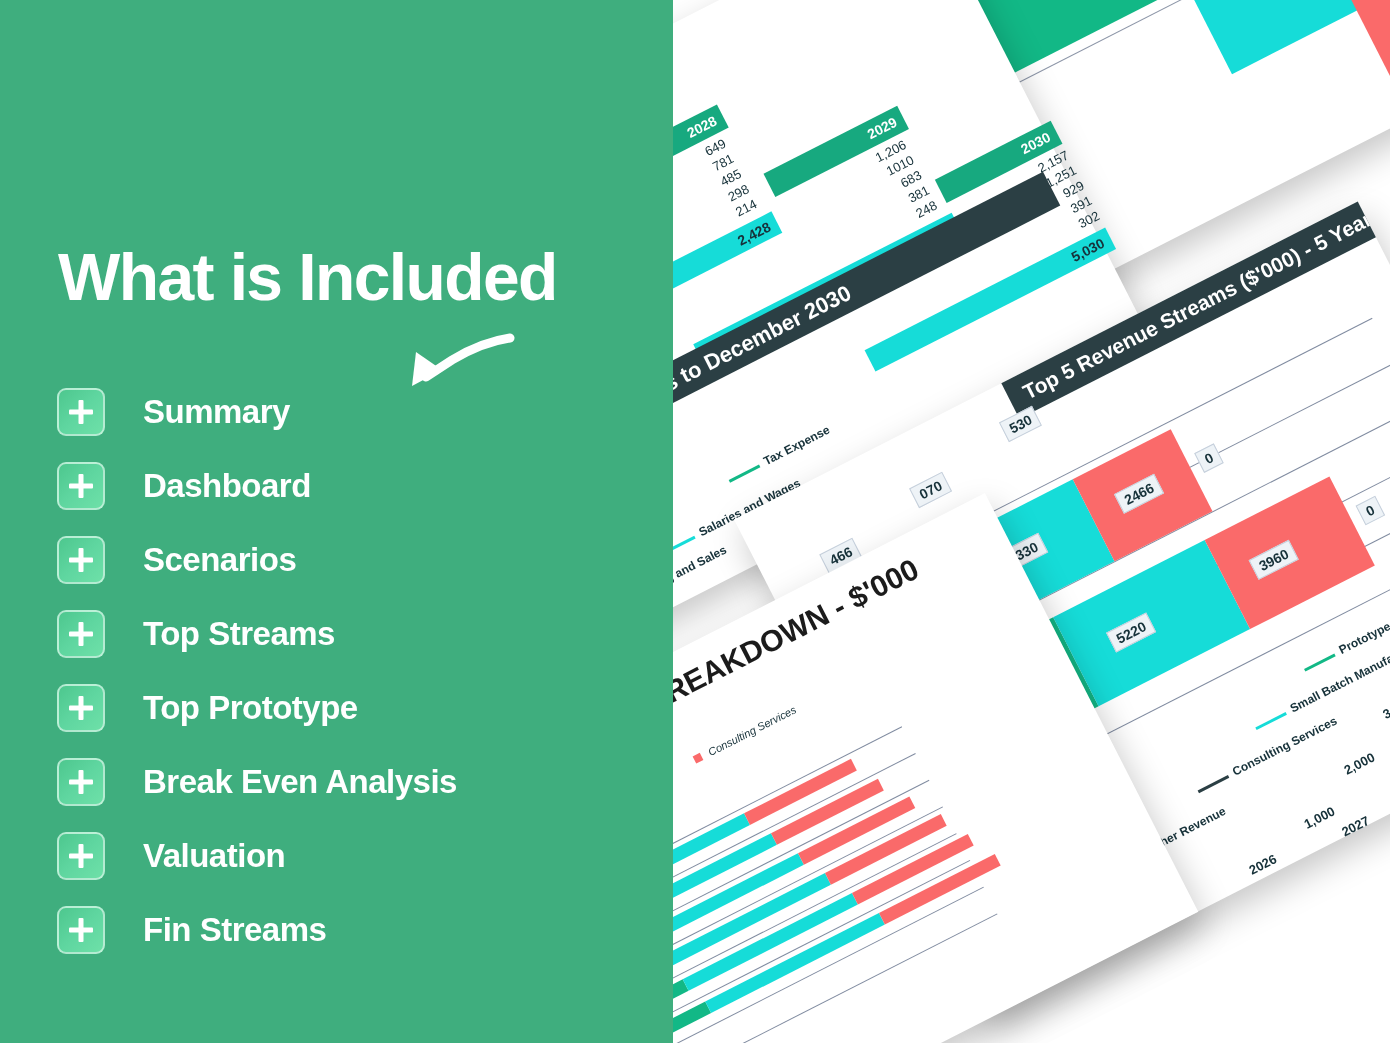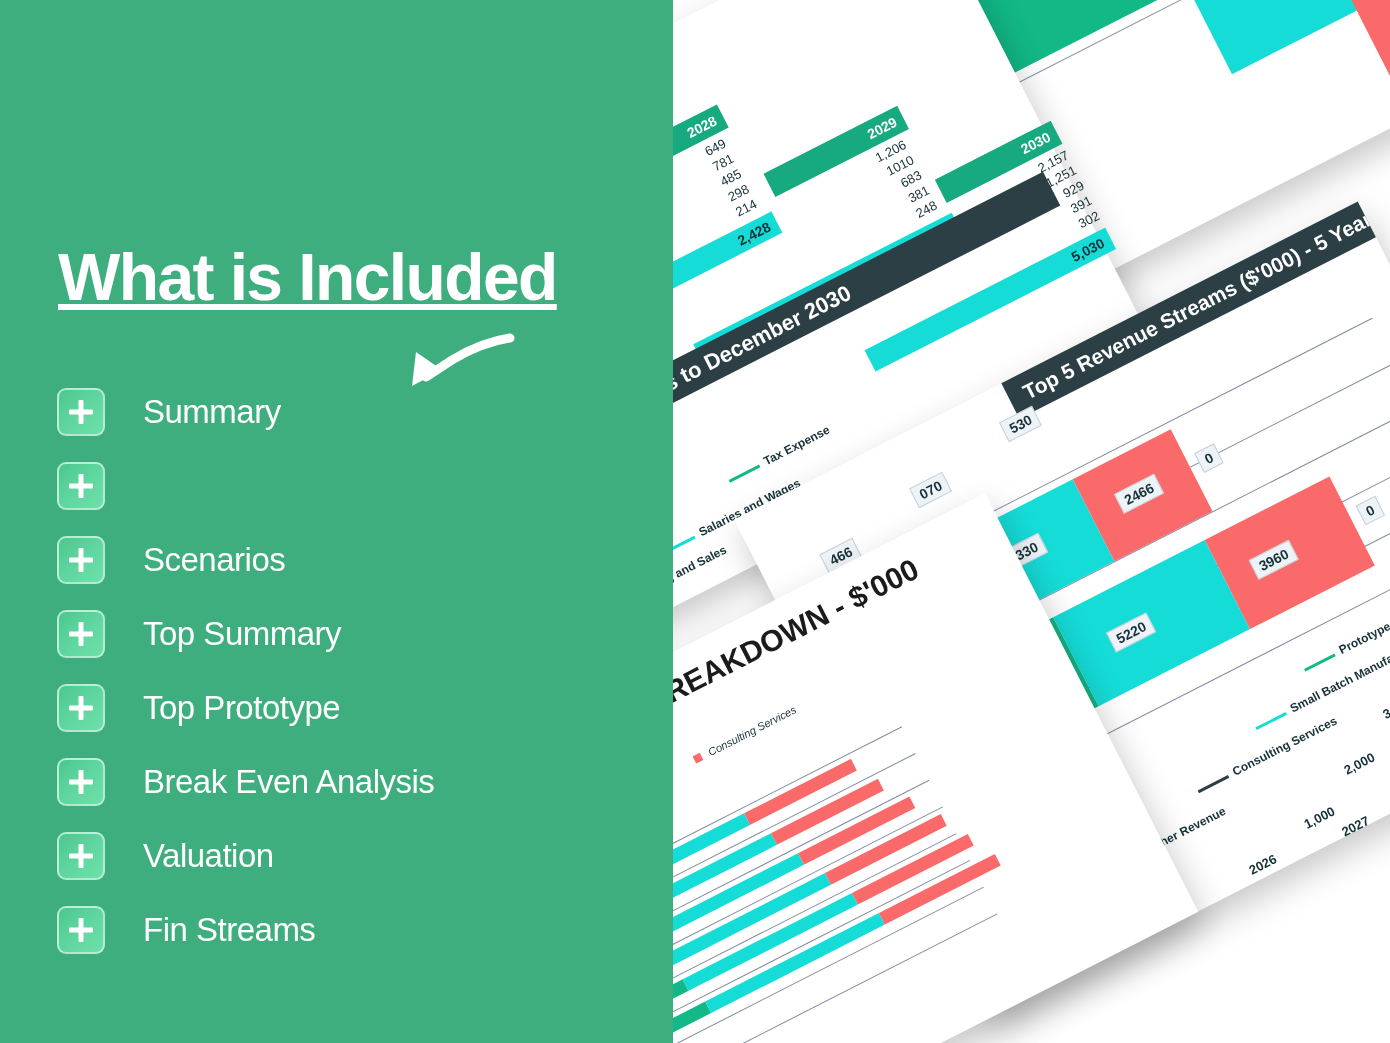--- a/index.html
+++ b/index.html
@@ -45,21 +45,20 @@
   }
 
   
   #headline {
     position:absolute; left:58px; top:244px;
     color:#ffffff;
     font-size:66px;
     font-weight:bold;
     letter-spacing:-1.6px;
     line-height:1;
-    text-decoration:underline;
   }
 
   
   #arrow { position:absolute; left:390px; top:330px; width:130px; height:60px; }
 
   
   #feature-list { position:absolute; left:57px; top:387px; width:580px; }
   .feature-item {
     display:flex; align-items:center;
     height:49px;
@@ -75,21 +74,21 @@
   }
   .plus-box::before, .plus-box::after {
     content:""; position:absolute; background:#ffffff; border-radius:1px;
   }
   .plus-box::before { left:50%; top:10px; width:5px; height:24px; transform:translateX(-50%); }
   .plus-box::after  { top:50%; left:10px; height:5px; width:24px; transform:translateY(-50%); }
   .feature-label {
     margin-left:38px;
     color:#ffffff;
     font-size:33px;
-    font-weight:normal;
+    font-weight:bold;
     letter-spacing:-0.5px;
     white-space:nowrap;
   }
 
   
   #right-panel {
     position:absolute; left:673px; top:0;
     width:717px; height:1043px;
     background:#ffffff;
     overflow:hidden;
@@ -343,30 +342,31 @@
 
   <div id="feature-list">
 
     <div class="feature-item">
       <div class="plus-box"></div>
       <div class="feature-label">Summary</div>
     </div>
 
     <div class="feature-item">
       <div class="plus-box"></div>
+      <div class="feature-label">Dashboard</div>
     </div>
 
     <div class="feature-item">
       <div class="plus-box"></div>
       <div class="feature-label">Scenarios</div>
     </div>
 
     <div class="feature-item">
       <div class="plus-box"></div>
-      <div class="feature-label">Top Summary</div>
+      <div class="feature-label">Top Streams</div>
     </div>
 
     <div class="feature-item">
       <div class="plus-box"></div>
       <div class="feature-label">Top Prototype</div>
     </div>
 
     <div class="feature-item">
       <div class="plus-box"></div>
       <div class="feature-label">Break Even Analysis</div>

